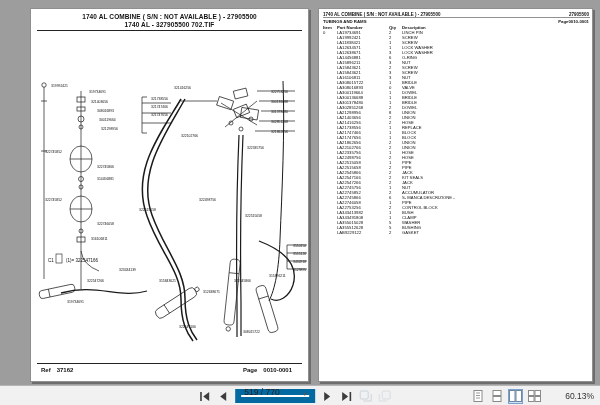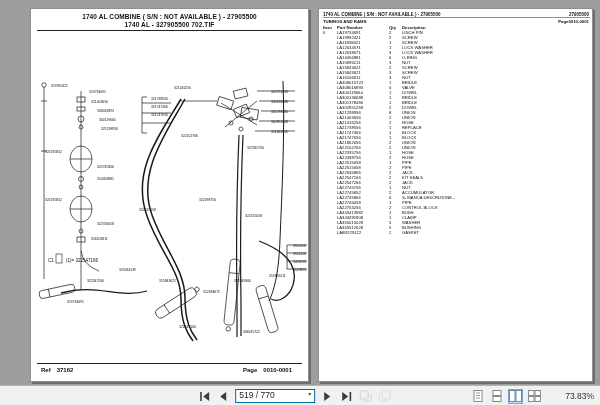--- a/index.html
+++ b/index.html
@@ -38,22 +38,22 @@
   #parts-rows { padding:0 8px; font-size:8.4px; line-height:10px; }
   .prow { display:flex; }
   .prow .c-item { text-align:left; }
 
   
   .toolbar { position:absolute; left:0; top:385px; width:600px; height:20px;
              background:#f1f1f1; border-top:1px solid #b5b5b5; }
   .nav-cluster { position:absolute; left:50%; top:0; transform:translateX(-53%);
                  height:20px; display:flex; align-items:center; gap:5px; }
   .tb-btn { width:14px; height:14px; display:flex; align-items:center; justify-content:center; cursor:default; }
-  .page-box { width:80px; height:14px; background:#fff; border:1px solid #0369a1;
-              display:flex; align-items:flex-start; font-size:8.5px; color:#222; padding:0 3px; }
+  .page-box { width:80px; height:14px; background:#fff; border:6px solid #0369a1;
+              display:flex; align-items:flex-end; font-size:8.5px; color:#222; padding:0 3px; }
   .page-box .pval { flex:1; }
   .page-box .caret { font-size:6px; color:#555; }
   .ghost { opacity:.45; }
   .view-cluster { position:absolute; right:58px; top:0; height:20px; display:flex; align-items:center; gap:4px; }
   .view-btn { width:15px; height:15px; display:flex; align-items:center; justify-content:center;
               border:1px solid transparent; }
   .view-btn.sel { background:#cfe0f3; border:1px solid #7ba2cf; }
   .zoom-label { position:absolute; right:6px; top:0; height:20px; display:flex; align-items:center;
                 font-size:8.5px; color:#333; }
 </style>
@@ -546,14 +546,14 @@
     <span class="view-btn">
       <svg width="13" height="12" viewBox="0 0 13 12">
           <rect x="0.5" y="0.5" width="5.5" height="5" fill="#fff" stroke="#8a8a8a"></rect>
           <rect x="7" y="0.5" width="5.5" height="5" fill="#fff" stroke="#8a8a8a"></rect>
           <rect x="0.5" y="6.5" width="5.5" height="5" fill="#fff" stroke="#8a8a8a"></rect>
           <rect x="7" y="6.5" width="5.5" height="5" fill="#fff" stroke="#8a8a8a"></rect>
         </svg>
     </span>
   </div>
 
-  <div class="zoom-label">73.83%</div>
+  <div class="zoom-label">60.13%</div>
 </div>
 
 </body></html>

